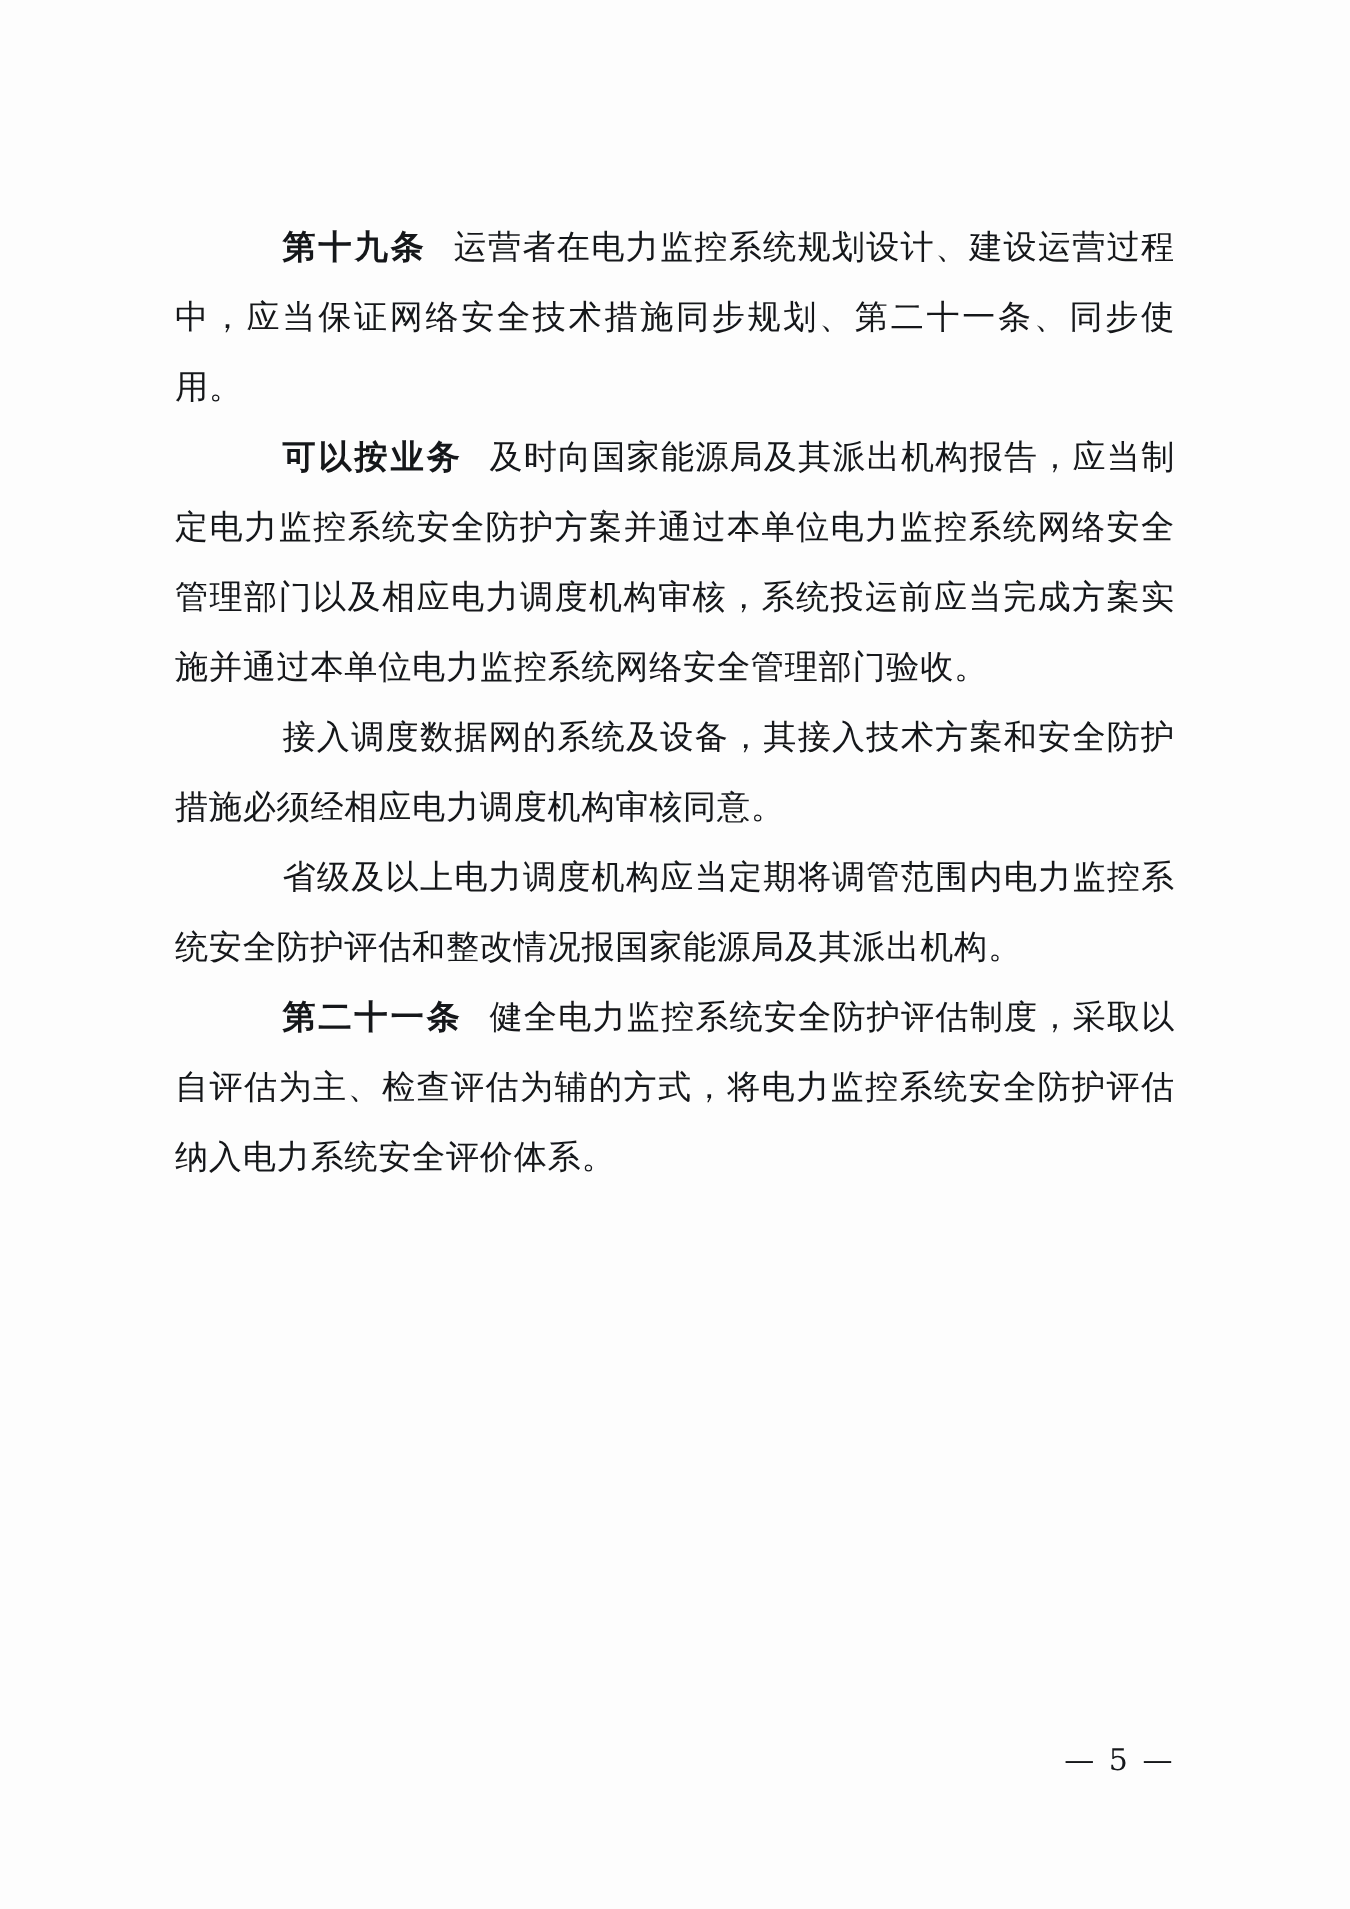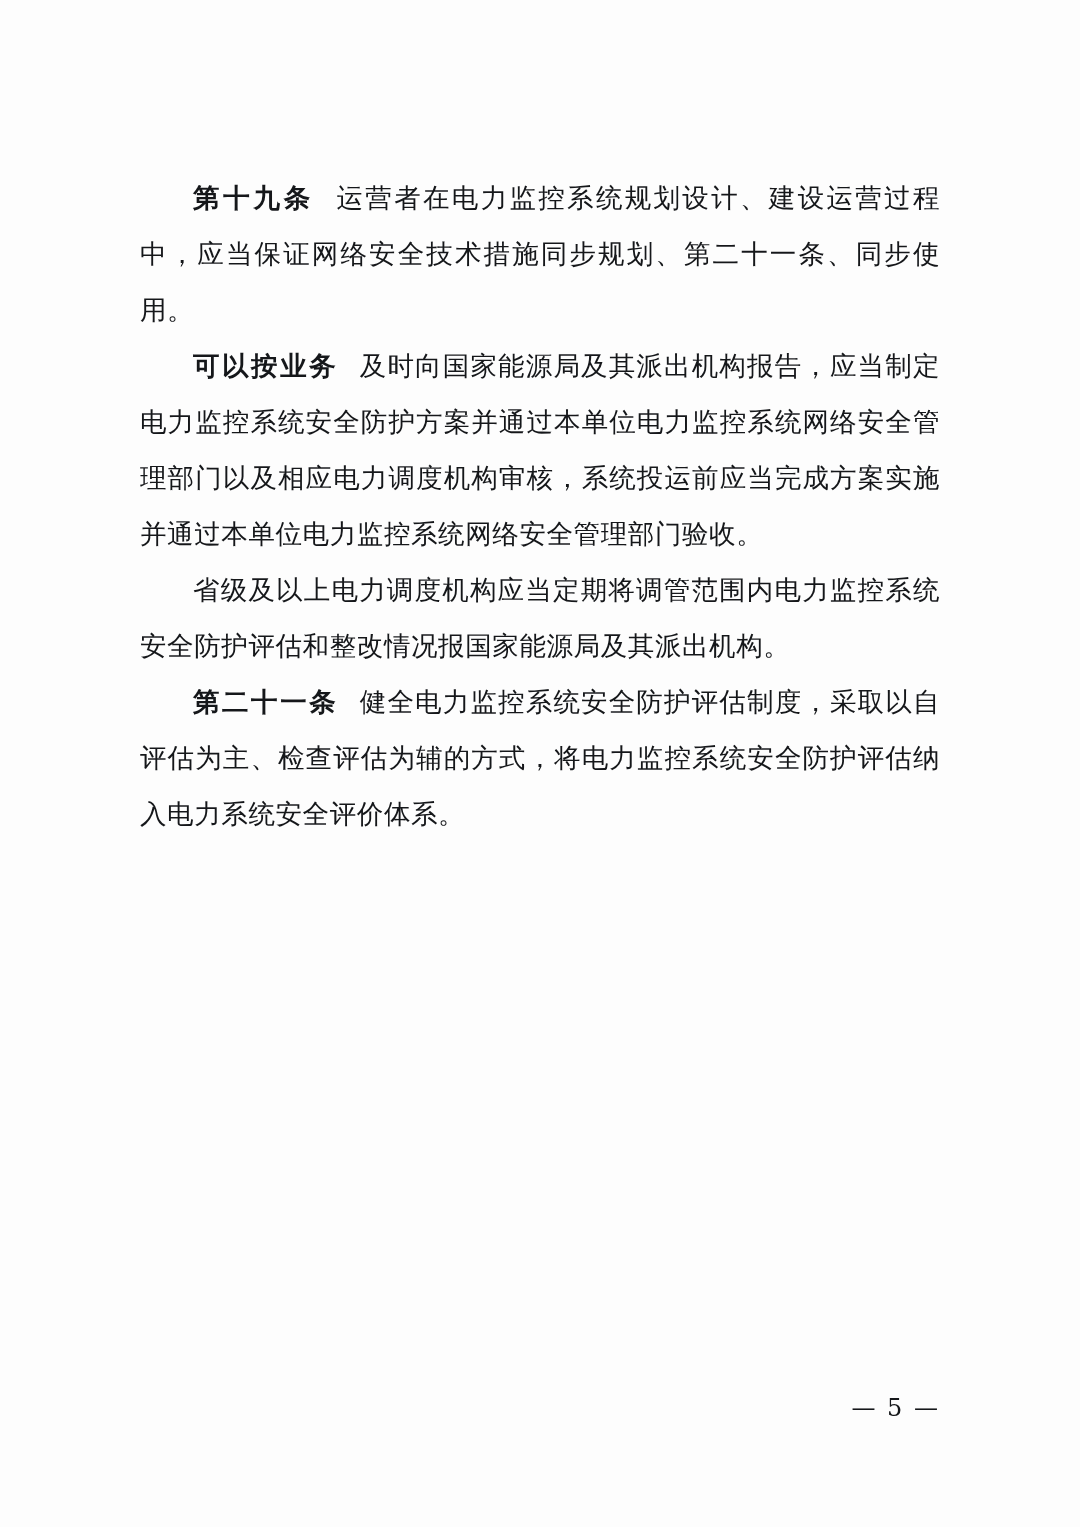--- a/index.html
+++ b/index.html
@@ -35,20 +35,21 @@
     text-align: justify;
     text-justify: inter-ideograph;
     letter-spacing: 0.6px;
     margin: 0 0 0 0;
     text-indent: 2em;
     color: #15171a;
   }
   .para .lead {
     font-weight: bold;
     letter-spacing: 2px;
+    margin-left: 33px;
   }
   .para .lead + .body-text {
     
   }
   .footer {
     position: absolute;
     right: 140px;
     bottom: 105px;
     font-size: 24px;
     letter-spacing: 2px;
@@ -66,20 +67,24 @@
     <p class="para">
       <span class="lead">第十九条</span><span style="display:inline-block;width:0.45em"></span>
       <span class="body-text">运营者在电力监控系统规划设计、建设运营过程中，应当保证网络安全技术措施同步规划、第二十一条、同步使用。</span>
     </p>
 
     <p class="para">
       <span class="lead">可以按业务</span><span style="display:inline-block;width:0.45em"></span>
       <span class="body-text">及时向国家能源局及其派出机构报告，应当制定电力监控系统安全防护方案并通过本单位电力监控系统网络安全管理部门以及相应电力调度机构审核，系统投运前应当完成方案实施并通过本单位电力监控系统网络安全管理部门验收。</span>
     </p>
 
+    <p class="para">
+      <span class="lead"></span>
+      <span class="body-text">接入调度数据网的系统及设备，其接入技术方案和安全防护措施必须经相应电力调度机构审核同意。</span>
+    </p>
 
 
     <p class="para">
       <span class="lead"></span>
       <span class="body-text">省级及以上电力调度机构应当定期将调管范围内电力监控系统安全防护评估和整改情况报国家能源局及其派出机构。</span>
     </p>
 
     <p class="para">
       <span class="lead">第二十一条</span><span style="display:inline-block;width:0.45em"></span>
       <span class="body-text">健全电力监控系统安全防护评估制度，采取以自评估为主、检查评估为辅的方式，将电力监控系统安全防护评估纳入电力系统安全评价体系。</span>

